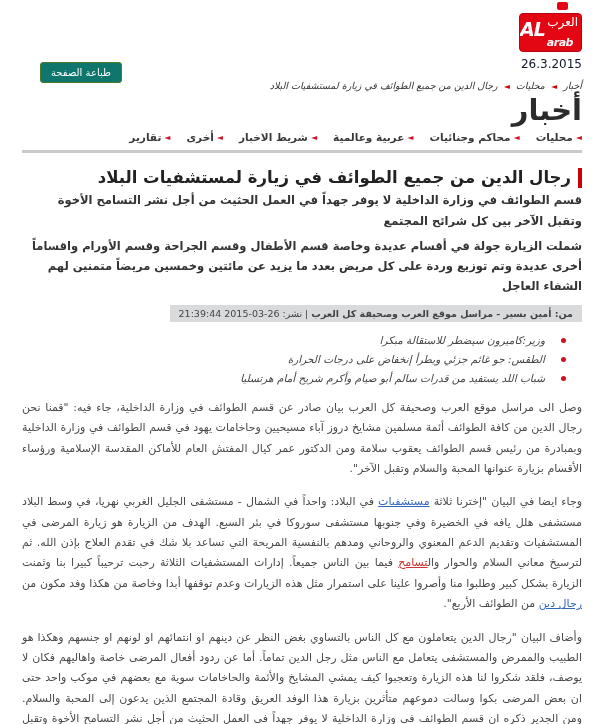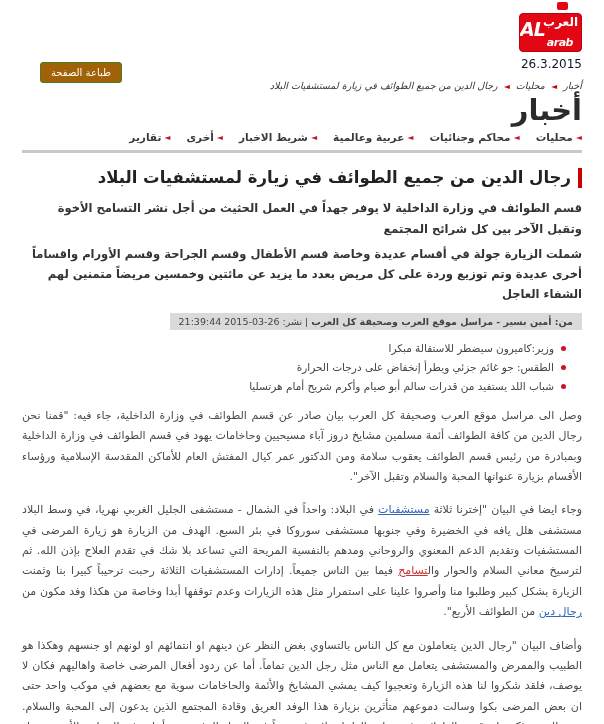--- a/index.html
+++ b/index.html
@@ -12,52 +12,52 @@
 
   
   .header { position:relative; height:78px; }
   .top-red-mark{ position:absolute; top:2px; left:557px; width:11px; height:8px;
     background:#e30613; border-radius:2px; }
   .logo { position:absolute; top:13px; right:22px; width:63px; height:39px;
     background:#e30613; border:1px solid #b50510; border-radius:4px;
     color:#fff; cursor:pointer; overflow:hidden; direction:ltr; }
   .logo .al { position:absolute; left:0; top:4px; font-size:19px; font-weight:bold;
     font-style:italic; letter-spacing:-1px; }
-  .logo .arabic { position:absolute; right:3px; top:1px; font-size:12px; font-weight:bold; }
+  .logo .arabic { position:absolute; right:3px; top:1px; font-size:12px; font-weight:normal; }
   .logo .arab { position:absolute; right:8px; bottom:2px; font-size:11px; font-weight:bold;
     font-style:italic; letter-spacing:-0.5px; }
   .date { position:absolute; top:57px; right:22px; font-size:12px; color:#0f172a; }
-  .print-btn { position:absolute; top:62px; left:40px; background:#a16207;
+  .print-btn { position:absolute; top:62px; left:40px; background:#0f766e;
     border:1px solid #4d7a28; border-radius:3px; color:#fff; font-size:10px;
     padding:4px 10px; cursor:pointer; font-family:"DejaVu Sans", sans-serif; }
 
   
   .breadcrumb { padding:2px 22px 0 22px; text-align:right; font-size:9.5px; color:#333;font-style:italic; }
   .breadcrumb a { color:#333; text-decoration:none; cursor:pointer; }
   .crumb-sep { color:#cc0000; font-size:8px; margin:0 3px; }
   .section-title { padding:2px 22px 0 22px; font-size:29px; font-weight:bold; color:#2b2b2b; }
   .nav-row { margin:4px 22px 0 22px; padding-bottom:7px; border-bottom:3px solid #c9c9c9;
     display:flex; gap:16px; }
   .nav-item { font-size:10.5px; font-weight:bold; color:#3a3a3a; cursor:pointer;
     display:flex; align-items:center; gap:3px; white-space:nowrap; }
   .nav-arrow { color:#cc1122; font-size:8px; }
 
   
   .article { margin:14px 22px 0 22px; }
   .article-title { display:flex; align-items:flex-start; gap:7px; }
   .title-bar { width:4px; height:20px; background:#cc0000; margin-top:1px; }
   .article-title h1 { font-size:16.5px; font-weight:bold; color:#222; line-height:1.3; }
-  .lead { margin-top:10px; font-size:11.5px; font-weight:bold; color:#333; line-height:1.75; }
+  .lead { margin-top:2px; font-size:11.5px; font-weight:bold; color:#333; line-height:1.75; }
   .lead p { margin-bottom:5px; }
   .meta-wrap { margin-top:6px; text-align:right; }
   .meta-bar { display:inline-block; background:#d8dadc; padding:3px 9px; font-size:9.5px;
     color:#444; }
   .meta-bar b { font-weight:bold; }
   .related { margin:12px 16px 0 0; }
-  .related-item { display:flex; align-items:center; gap:7px; margin-bottom:7px; cursor:pointer; }
+  .related-item { display:flex; align-items:center; gap:16px; margin-bottom:7px; cursor:pointer;font-style:italic; }
   .rel-bullet { width:5px; height:5px; background:#cc1122; border-radius:50%; flex:0 0 auto; }
   .related-item span.txt { font-size:10.5px; color:#444; }
   .body-text { margin-top:14px; }
   .body-text p { font-size:11px; color:#4a4a4a; line-height:1.85; text-align:justify;
     margin-bottom:13px; }
   a.inline-link { color:#3366bb; text-decoration:underline; cursor:pointer; }
   a.inline-link.red { color:#cc3333; }
 </style>
 </head>
 <body>

